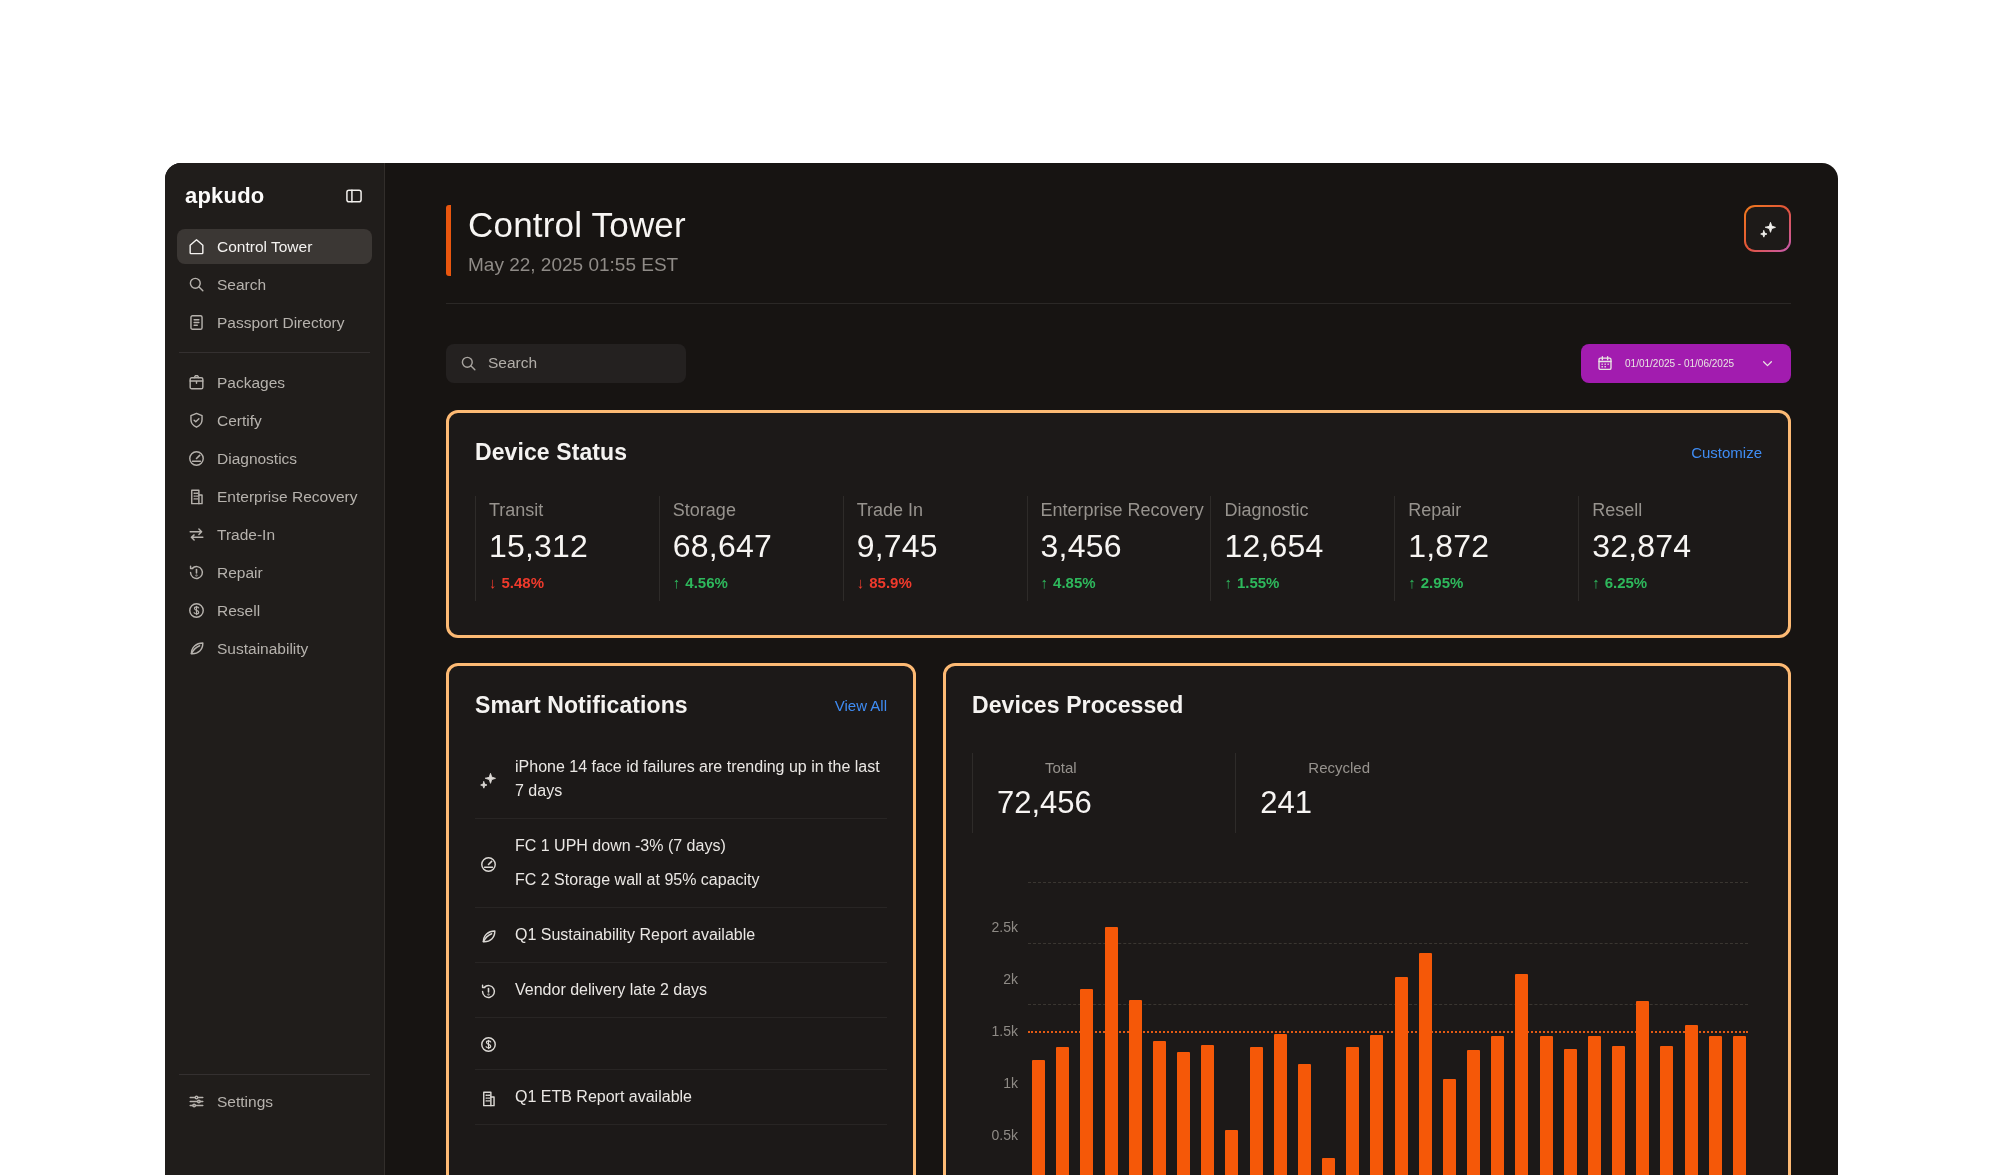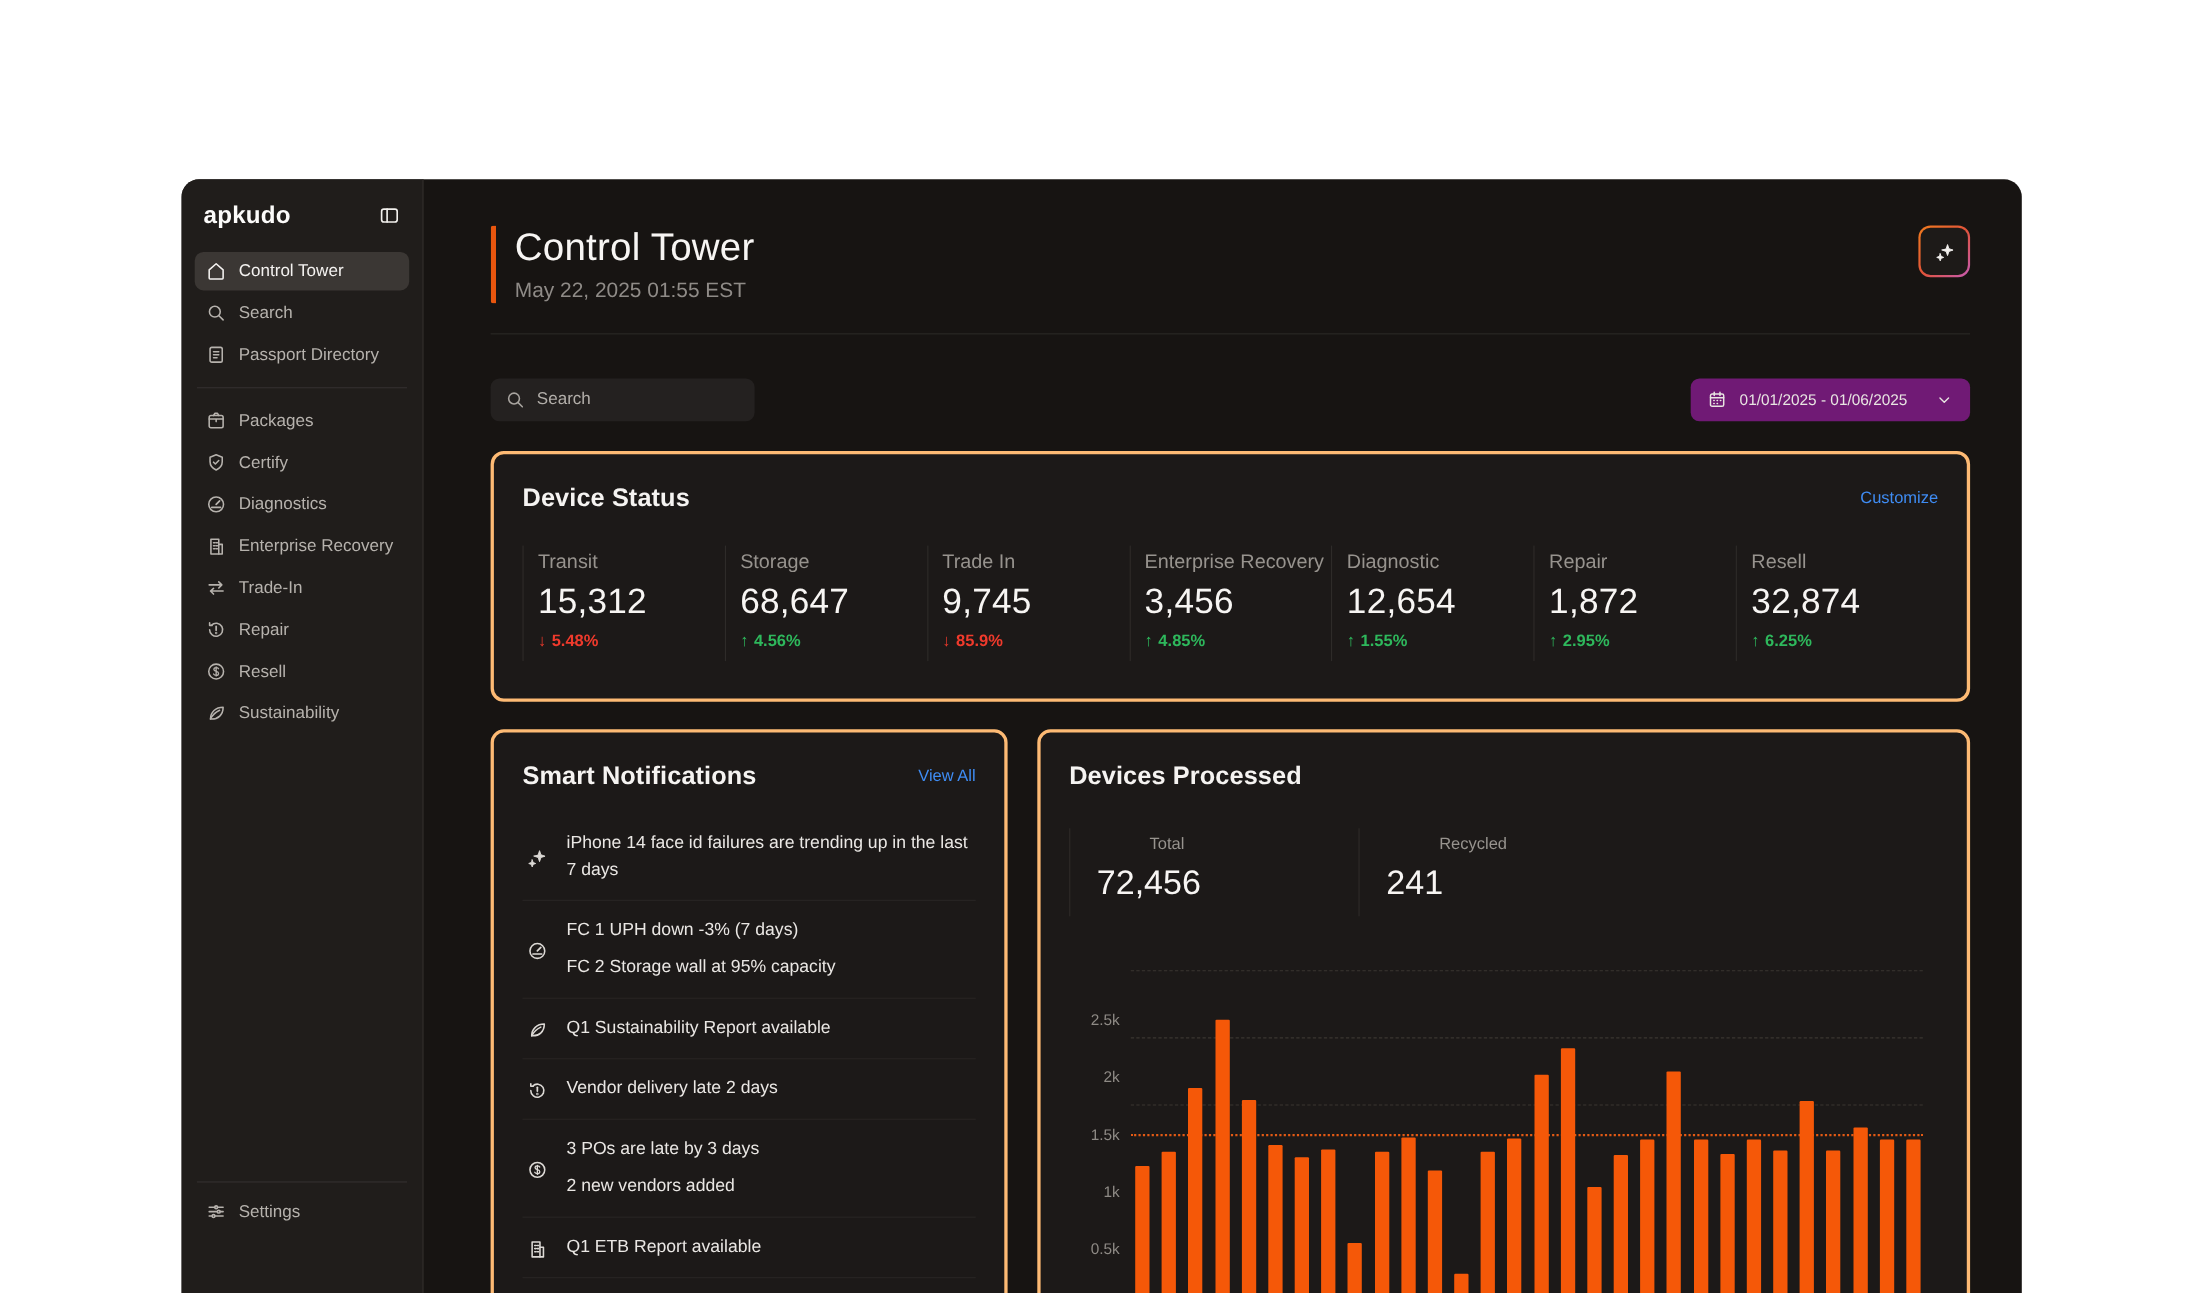--- a/index.html
+++ b/index.html
@@ -33,22 +33,22 @@
   .ai-button-inner { width:100%; height:100%; border-radius:9px; background:#1d1a18;
     display:flex; align-items:center; justify-content:center; }
   .header-divider { height:1px; background:#2b2826; margin-top:27px; }
 
   .controls-row { margin-top:40px; display:flex; justify-content:space-between; align-items:center; }
   .search-box { width:240px; height:39px; background:#242120; border-radius:8px;
     display:flex; align-items:center; gap:10px; padding:0 13px; color:#a8a49f; }
   .search-box input { background:transparent; border:none; outline:none; color:#d8d5d1;
     font-size:15.5px; font-family:inherit; width:100%; }
   .search-box input::placeholder { color:#b2aea9; }
-  .date-picker { height:39px; background:#701a75; border-radius:8px; display:flex;
-    align-items:center; gap:11px; padding:12px 15px; font-size:14px; color:#e8e5e2; cursor:pointer; }
+  .date-picker { height:39px; background:#a21caf; border-radius:8px; display:flex;
+    align-items:center; gap:11px; padding:12px 15px; font-size:10px; color:#e8e5e2; cursor:pointer; }
   .date-picker .chev { margin-left:14px; }
 
   .panel { background:#1c1918; border:3px solid #fdba74; border-radius:12px; padding:26px; }
   .panel-title { font-size:23px; font-weight:bold; color:#f5f3f1; letter-spacing:.1px; }
   .panel-head { display:flex; justify-content:space-between; align-items:center; }
   .link { color:#3f8cf3; font-size:15px; cursor:pointer; }
 
   .device-status { margin-top:27px; height:236px; }
   .metrics-row { margin-top:30px; display:grid; grid-template-columns:repeat(7,1fr); }
   .metric { border-left:1px solid #2e2b29; padding:4px 6px 10px 13px; }
@@ -379,24 +379,20 @@
                 <div>Vendor delivery late 2 days</div>
               </div>
             </div>
             <div class="notif-item">
               <span class="notif-icon icon">
                 <svg width="19" height="19" viewBox="0 0 24 24" fill="none" stroke="currentColor" stroke-width="1.8" stroke-linecap="round" stroke-linejoin="round">
                   <circle cx="12" cy="12" r="8.5"></circle>
                   <path d="M12 6.8v10.4M14.8 8.8c-.6-1-1.6-1.3-2.8-1.3-1.4 0-2.6.7-2.6 2.1 0 2.9 5.4 1.5 5.4 4.5 0 1.5-1.3 2.2-2.8 2.2-1.3 0-2.4-.5-3-1.5" stroke-width="1.5"></path>
                 </svg>
               </span>
-              <div class="notif-text">
-                <div>3 POs are late by 3 days</div>
-                <div>2 new vendors added</div>
-              </div>
             </div>
             <div class="notif-item">
               <span class="notif-icon icon">
                 <svg width="19" height="19" viewBox="0 0 24 24" fill="none" stroke="currentColor" stroke-width="1.8" stroke-linecap="round" stroke-linejoin="round">
                   <rect x="6" y="4" width="9" height="17"></rect>
                   <path d="M15 10h4v11M9 8h1.5M12 8h1.5M9 11.5h1.5M12 11.5h1.5M9 15h1.5M12 15h1.5M15 21h4"></path>
                 </svg>
               </span>
               <div class="notif-text">
                 <div>Q1 ETB Report available</div>

